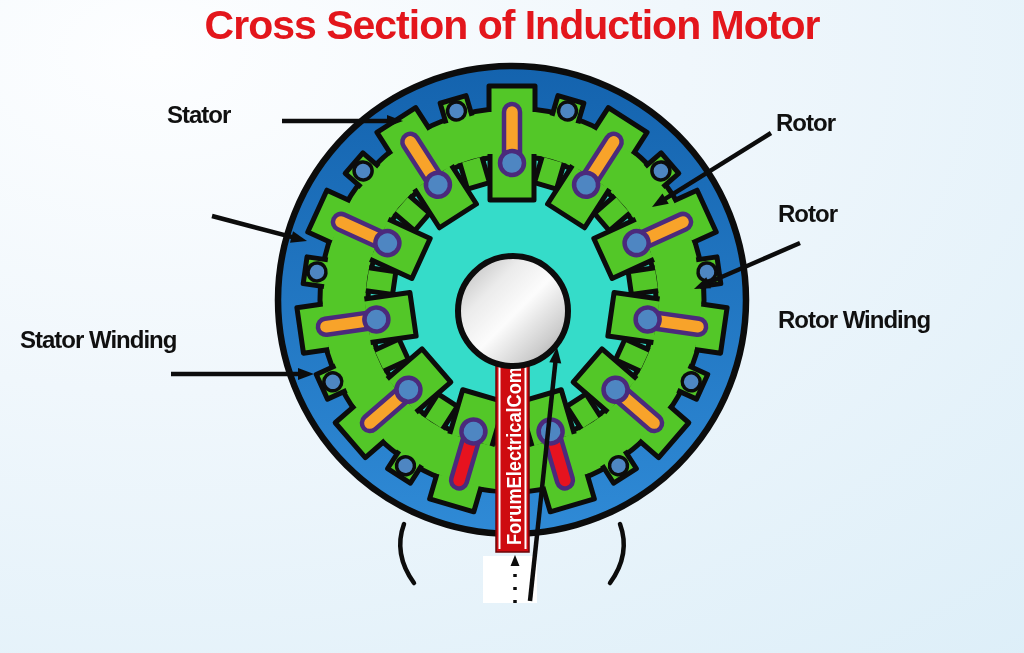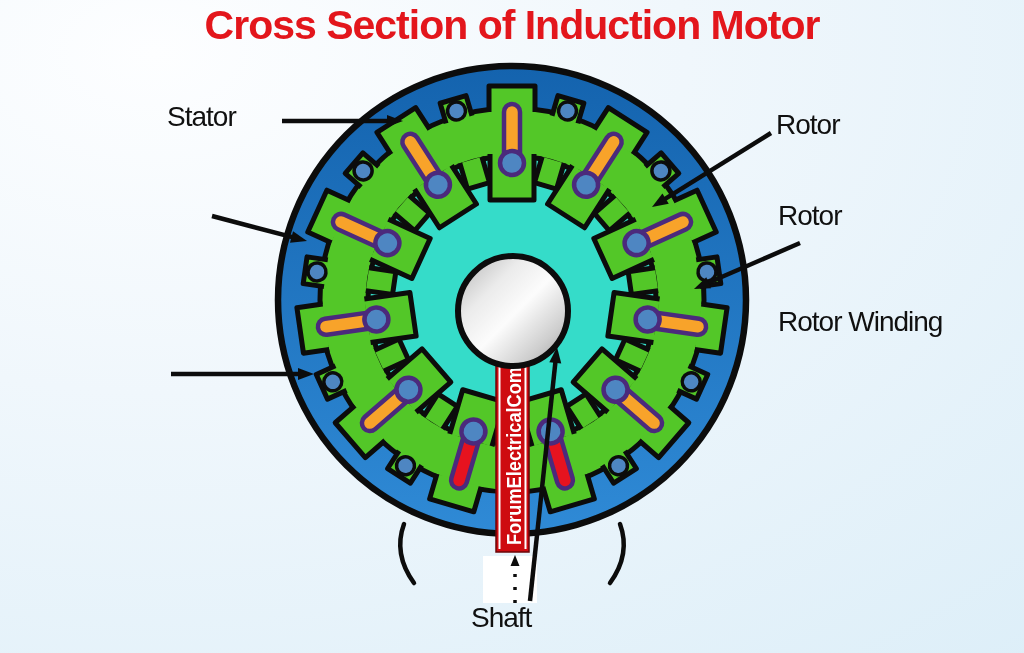--- a/index.html
+++ b/index.html
@@ -2,21 +2,21 @@
 <html><head>
 <meta charset="utf-8">
 <style>
   html,body{margin:0;padding:0;width:1024px;height:653px;overflow:hidden;
     font-family:"Liberation Sans",sans-serif;}
   body{background:radial-gradient(130% 130% at 15% 8%, #fdfeff 0%, #f0f7fc 40%, #dceef8 100%);}
   #stage{position:absolute;inset:0;width:1024px;height:653px;}
   #motor-svg{position:absolute;left:0;top:0;}
   #title{position:absolute;top:2px;left:0;width:100%;text-align:center;
     font-weight:800;font-size:41px;letter-spacing:-1px;white-space:nowrap;}
-  .lbl{position:absolute;font-weight:400;font-size:28px;letter-spacing:-1px;
+  .lbl{position:absolute;font-weight:700;font-size:24px;letter-spacing:-1px;
     color:#101010;white-space:nowrap;line-height:1.15;}
 </style>
 </head>
 <body>
 
 <div id="stage">
   <svg id="motor-svg" width="1024" height="653" viewBox="0 0 1024 653">
       <defs>
         <linearGradient id="caseGrad" x1="0" y1="0" x2="0" y2="1">
           <stop offset="0%" stop-color="#1463ae"></stop>
@@ -282,17 +282,17 @@
       <polygon points="652,207 662.4187420485204,193.45563533692354 668.7556207739218,203.64602139533935" fill="#0c0c0c"></polygon>
       <line x1="800" y1="243" x2="704.2742641242761" y2="284.54135707814436" stroke="#0c0c0c" stroke-width="4.5"></line>
       <polygon points="694,289 706.2889614694003,277.12644004505836 711.0660788856743,288.13458017821125" fill="#0c0c0c"></polygon>
       <line x1="530" y1="601" x2="555.8161186771517" y2="358.13725392605426" stroke="#0c0c0c" stroke-width="4.5"></line>
       <polygon points="557,347 561.2751269991743,363.5445848887463 549.3423549355448,362.27614061426596" fill="#0c0c0c"></polygon>
       <line x1="515" y1="603" x2="515" y2="562.7" stroke="#0c0c0c" stroke-width="3.5" stroke-dasharray="3 10"></line>
       <polygon points="515,555 519.5,566 510.5,566" fill="#0c0c0c"></polygon>
     </svg>
   <div id="title" style="color: rgb(227, 22, 28);">Cross Section of Induction Motor</div>
 <div class="lbl" style="left: 167px; top: 101px;">Stator</div>
+    <div class="lbl" style="left: 20px; top: 326px;">Stator Winding</div>
     <div class="lbl" style="left: 776px; top: 109px;">Rotor</div>
     <div class="lbl" style="left: 778px; top: 200px;">Rotor</div>
     <div class="lbl" style="left: 778px; top: 306px;">Rotor Winding</div>
-    <div class="lbl" style="left: 471px; top: 602px;">Shaft</div>
   </div>
 
 </body></html>

